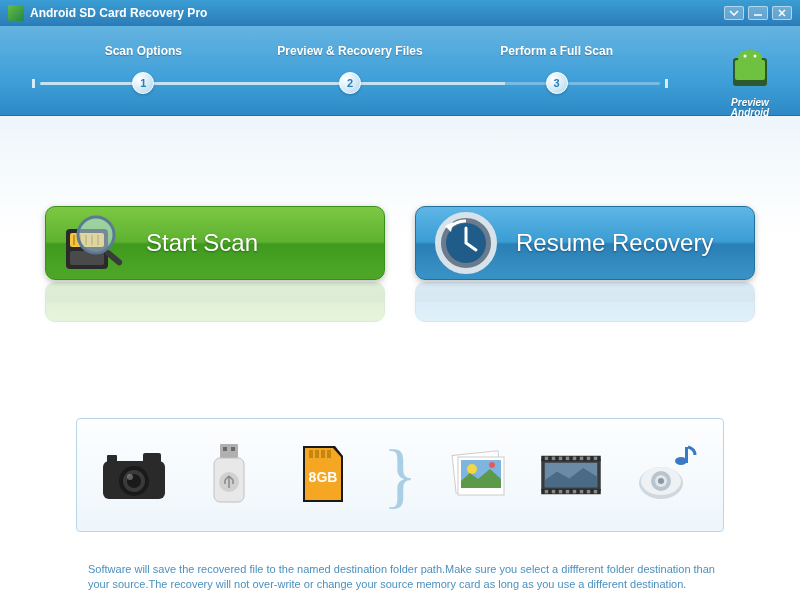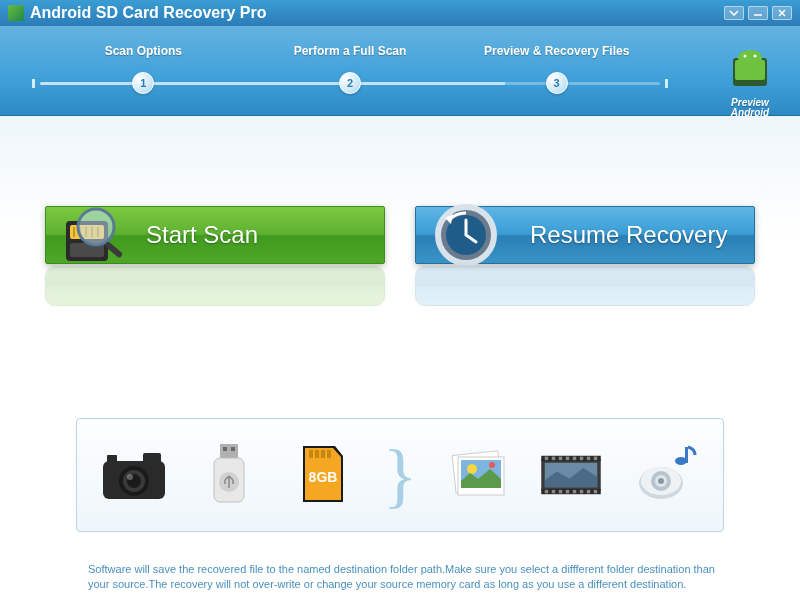--- a/index.html
+++ b/index.html
@@ -11,21 +11,21 @@
   overflow: hidden;
   position: relative;
 }
 .titlebar {
   height: 26px;
   background: linear-gradient(to bottom, #3a9dd4, #2b7cb8);
   display: flex;
   align-items: center;
   padding: 4px 8px;
   color: #fff;
-  font-size: 16px;
+  font-size: 12px;
   font-weight: bold;
 }
 .titlebar-icon {
   width: 16px; height: 16px;
   background: linear-gradient(135deg, #6b4, #284);
   border-radius: 2px;
   margin-right: 6px;
 }
 .titlebar-title { flex: 1; }
 .win-btn {
@@ -124,38 +124,37 @@
   padding-top: 90px;
 }
 .button-row {
   display: flex;
   justify-content: center;
   gap: 30px;
   padding: 0 30px;
 }
 .big-btn {
   width: 340px;
-  height: 58px;
-  border-radius: 2px;
+  height: 74px;
+  border-radius: 10px;
   display: flex;
   align-items: center;
   color: #fff;
   font-size: 24px;
   cursor: pointer;
   position: relative;
   box-shadow: 0 2px 6px rgba(0,0,0,0.25);
 }
 .big-btn.green {
   background: linear-gradient(to bottom, #7cc843 0%, #5eb230 48%, #3f9a1e 52%, #4fa828 100%);
   border: 1px solid #3a8f1a;
 }
 .big-btn.blue {
   background: linear-gradient(to bottom, #5fb6e6 0%, #3a9dd4 48%, #2a7fb5 52%, #3a94c8 100%);
   border: 1px solid #2371a0;
-  gap: 14px;
 }
 .big-btn .icon-wrap {
   width: 100px;
   display: flex;
   justify-content: center;
 }
 .big-btn .btn-label { flex: 1; text-shadow: 0 1px 2px rgba(0,0,0,0.35); }
 .reflection {
   width: 340px;
   height: 40px;
@@ -223,24 +222,24 @@
 
 <div class="header-area">
   <div class="end-tick left"></div>
   <div class="end-tick right"></div>
   <div class="step-line"></div>
   <div class="steps">
     <div class="step-col">
         <div class="step-label">Scan Options</div>
       </div>
     <div class="step-col">
+        <div class="step-label">Preview &amp; Recovery Files</div>
+      </div>
+    <div class="step-col">
         <div class="step-label">Perform a Full Scan</div>
-      </div>
-    <div class="step-col">
-        <div class="step-label">Preview &amp; Recovery Files</div>
       </div>
   </div>
   <div class="step-dot-row">
     <div class="step-dot-col"><div class="step-circle">1</div></div>
     <div class="step-dot-col"><div class="step-circle">2</div></div>
     <div class="step-dot-col"><div class="step-circle">3</div></div>
   </div>
   <div class="logo-box">
     <svg viewBox="0 0 50 50">
       <rect x="8" y="14" width="34" height="28" rx="3" fill="#2d5a2d"></rect>

